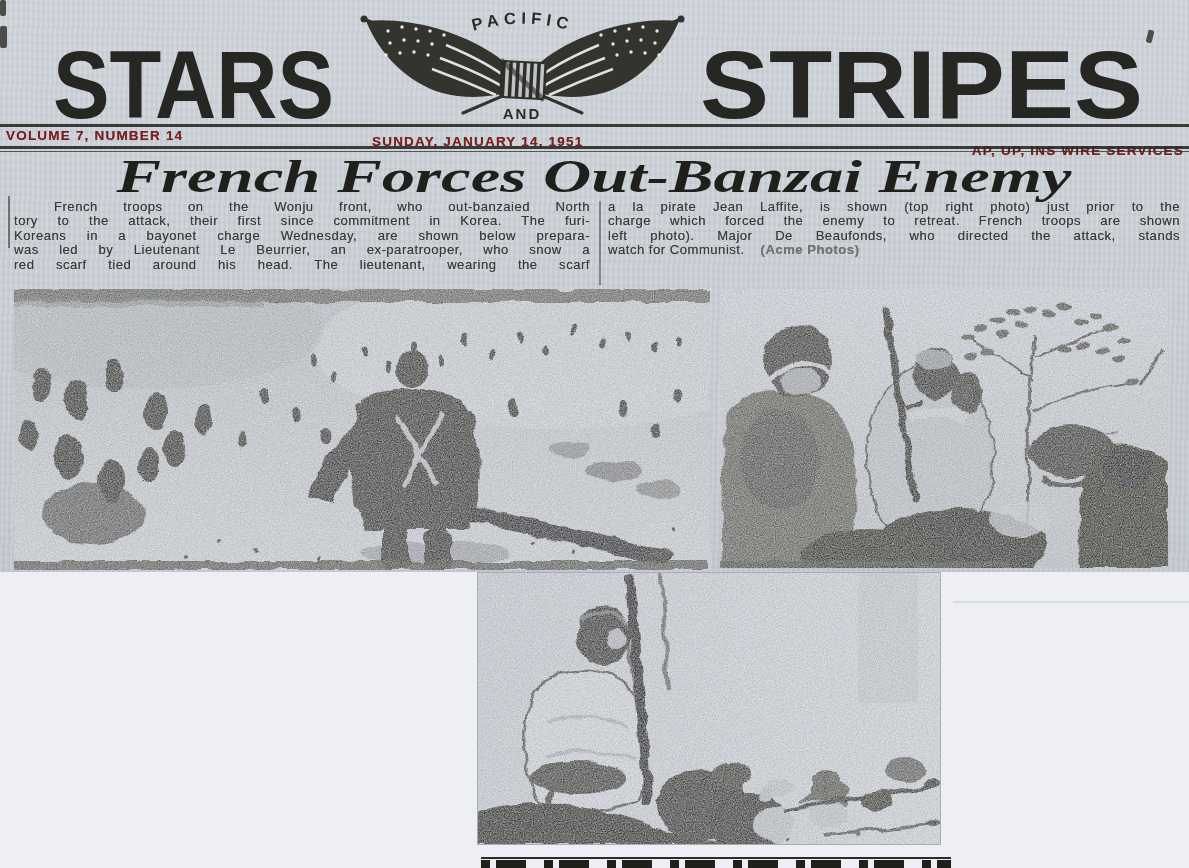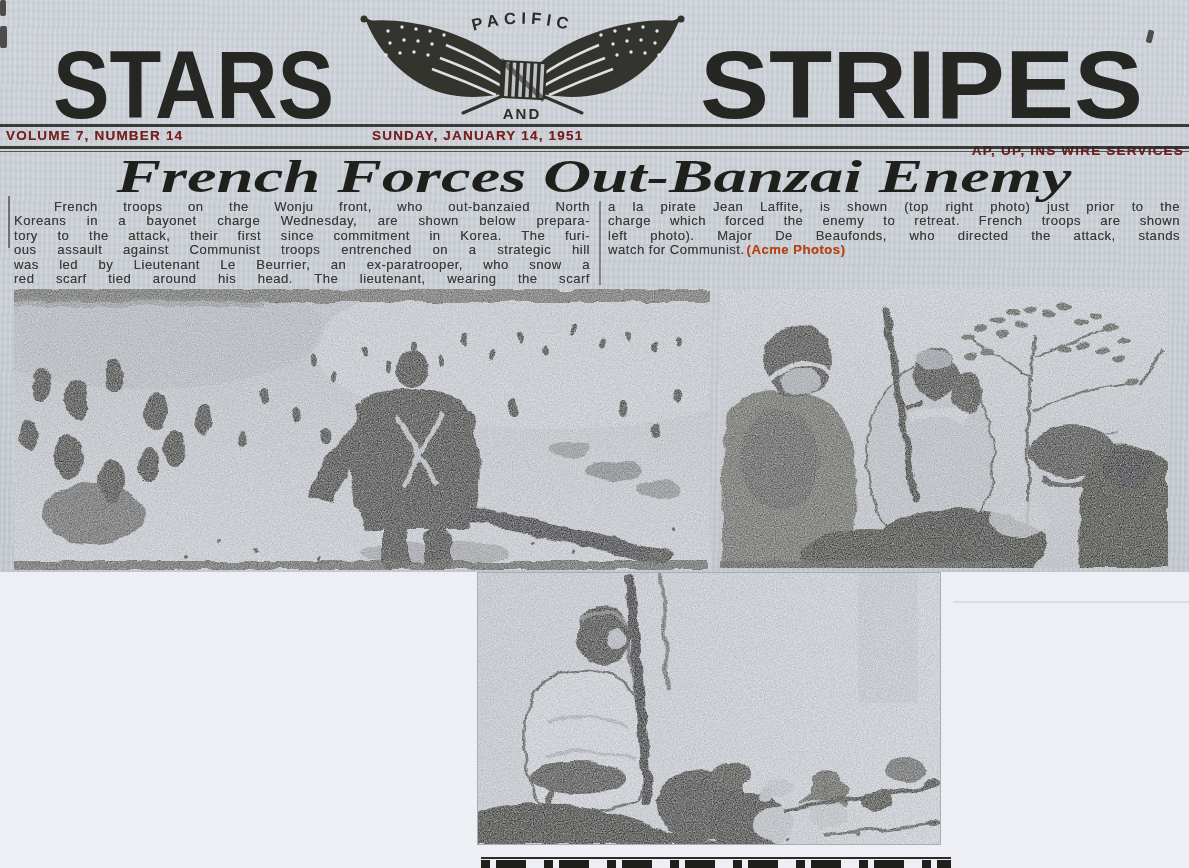--- a/index.html
+++ b/index.html
@@ -25,37 +25,37 @@
   .emblem{position:absolute;left:350px;top:3px;filter:blur(.25px);}
   
   .rule{position:absolute;left:0;width:1189px;background:#2a2a27;}
   .rule-top{top:124px;height:3px;opacity:.9;}
   .rule-mid1{top:146px;height:3px;opacity:.9;}
   .rule-mid2{top:151px;height:1px;opacity:.75;}
   .dateline{position:absolute;left:0;top:127px;width:1189px;height:18px;
     font-weight:700;font-size:13.5px;letter-spacing:1.2px;color:#7f1d1d;
     text-shadow:0 0 .5px rgba(40,40,38,.6);}
   .dl-left{position:absolute;left:6px;top:1px;}
-  .dl-center{position:absolute;left:372px;top:1px;}
+  .dl-center{position:absolute;left:372px;top:7px;}
   .dl-right{position:absolute;right:5px;top:16px;}
   
   .headline-svg{position:absolute;left:0;top:153px;filter:blur(.25px);}
   .headline-svg text{font-family:"Liberation Serif",serif;font-style:italic;font-weight:700;
     font-size:46px;fill:#1f1f1c;}
   
   .article{position:absolute;left:0;top:200px;width:1184px;height:88px;
     font-size:13.1px;line-height:14.4px;letter-spacing:.5px;color:#3a3a36;
     text-shadow:0 0 .5px rgba(50,50,46,.55);}
   .col{position:absolute;top:0;}
   .col-left{left:14px;width:576px;}
   .col-right{left:608px;width:572px;}
   .bline{text-align:justify;text-align-last:justify;white-space:normal;}
   .bline.indent{text-indent:40px;}
   .bline.last{text-align-last:left;}
-  .credit{font-weight:700;margin-left:2px;color:#c2410c;}
+  .credit{font-weight:700;margin-left:16px;color:#737373;}
   .margin-rule{position:absolute;left:8px;top:196px;width:2px;height:52px;background:#4c4c46;opacity:.7;}
   .col-rule{position:absolute;left:599px;top:201px;width:2px;height:84px;background:#55554f;opacity:.6;}
   
   figure.photo{position:absolute;margin:0;padding:0;}
   figure.photo svg{display:block;filter:blur(.4px) contrast(1.03);}
   .photo1{left:14px;top:289px;}
   .photo2{left:720px;top:289px;}
   .photo3{left:477px;top:572px;background:#f3f5f9;border:1px solid #a9aeb5;padding:6px;}
   .grain{opacity:.5;}
   .grainL{opacity:.55;}
@@ -200,23 +200,22 @@
   <div class="rule rule-mid1"></div>
   <div class="rule rule-mid2"></div>
 
   <svg class="headline-svg" width="1189" height="54">
     <text x="594" y="39" text-anchor="middle" textLength="955" lengthAdjust="spacingAndGlyphs">French Forces Out-Banzai Enemy</text>
   </svg>
 
   <section class="article">
     <div class="col col-left">
       <div class="bline indent">French troops on the Wonju front, who out-banzaied North</div>
+      <div class="bline">tory to the attack, their first since commitment in Korea.  The furi-</div>
       <div class="bline">Koreans in a bayonet charge Wednesday, are shown below prepara-</div>
-      <div class="bline">tory to the attack, their first since commitment in Korea.  The furi-</div>
-      <div class="bline">ous assault against Communist troops entrenched on a strategic hill</div>
       <div class="bline">was led by Lieutenant Le Beurrier, an ex-paratrooper, who snow a</div>
       <div class="bline">red scarf tied around his head.  The lieutenant, wearing the scarf</div>
     </div>
     <div class="col col-right">
       <div class="bline">a la pirate Jean Laffite, is shown (top right photo) just prior to the</div>
       <div class="bline">charge which forced the enemy to retreat.  French troops are shown</div>
       <div class="bline">left photo).  Major De Beaufonds, who directed the attack, stands</div>
       <div class="bline last"><span>watch for Communist.</span><b class="credit">(Acme Photos)</b></div>
     </div>
   </section>

